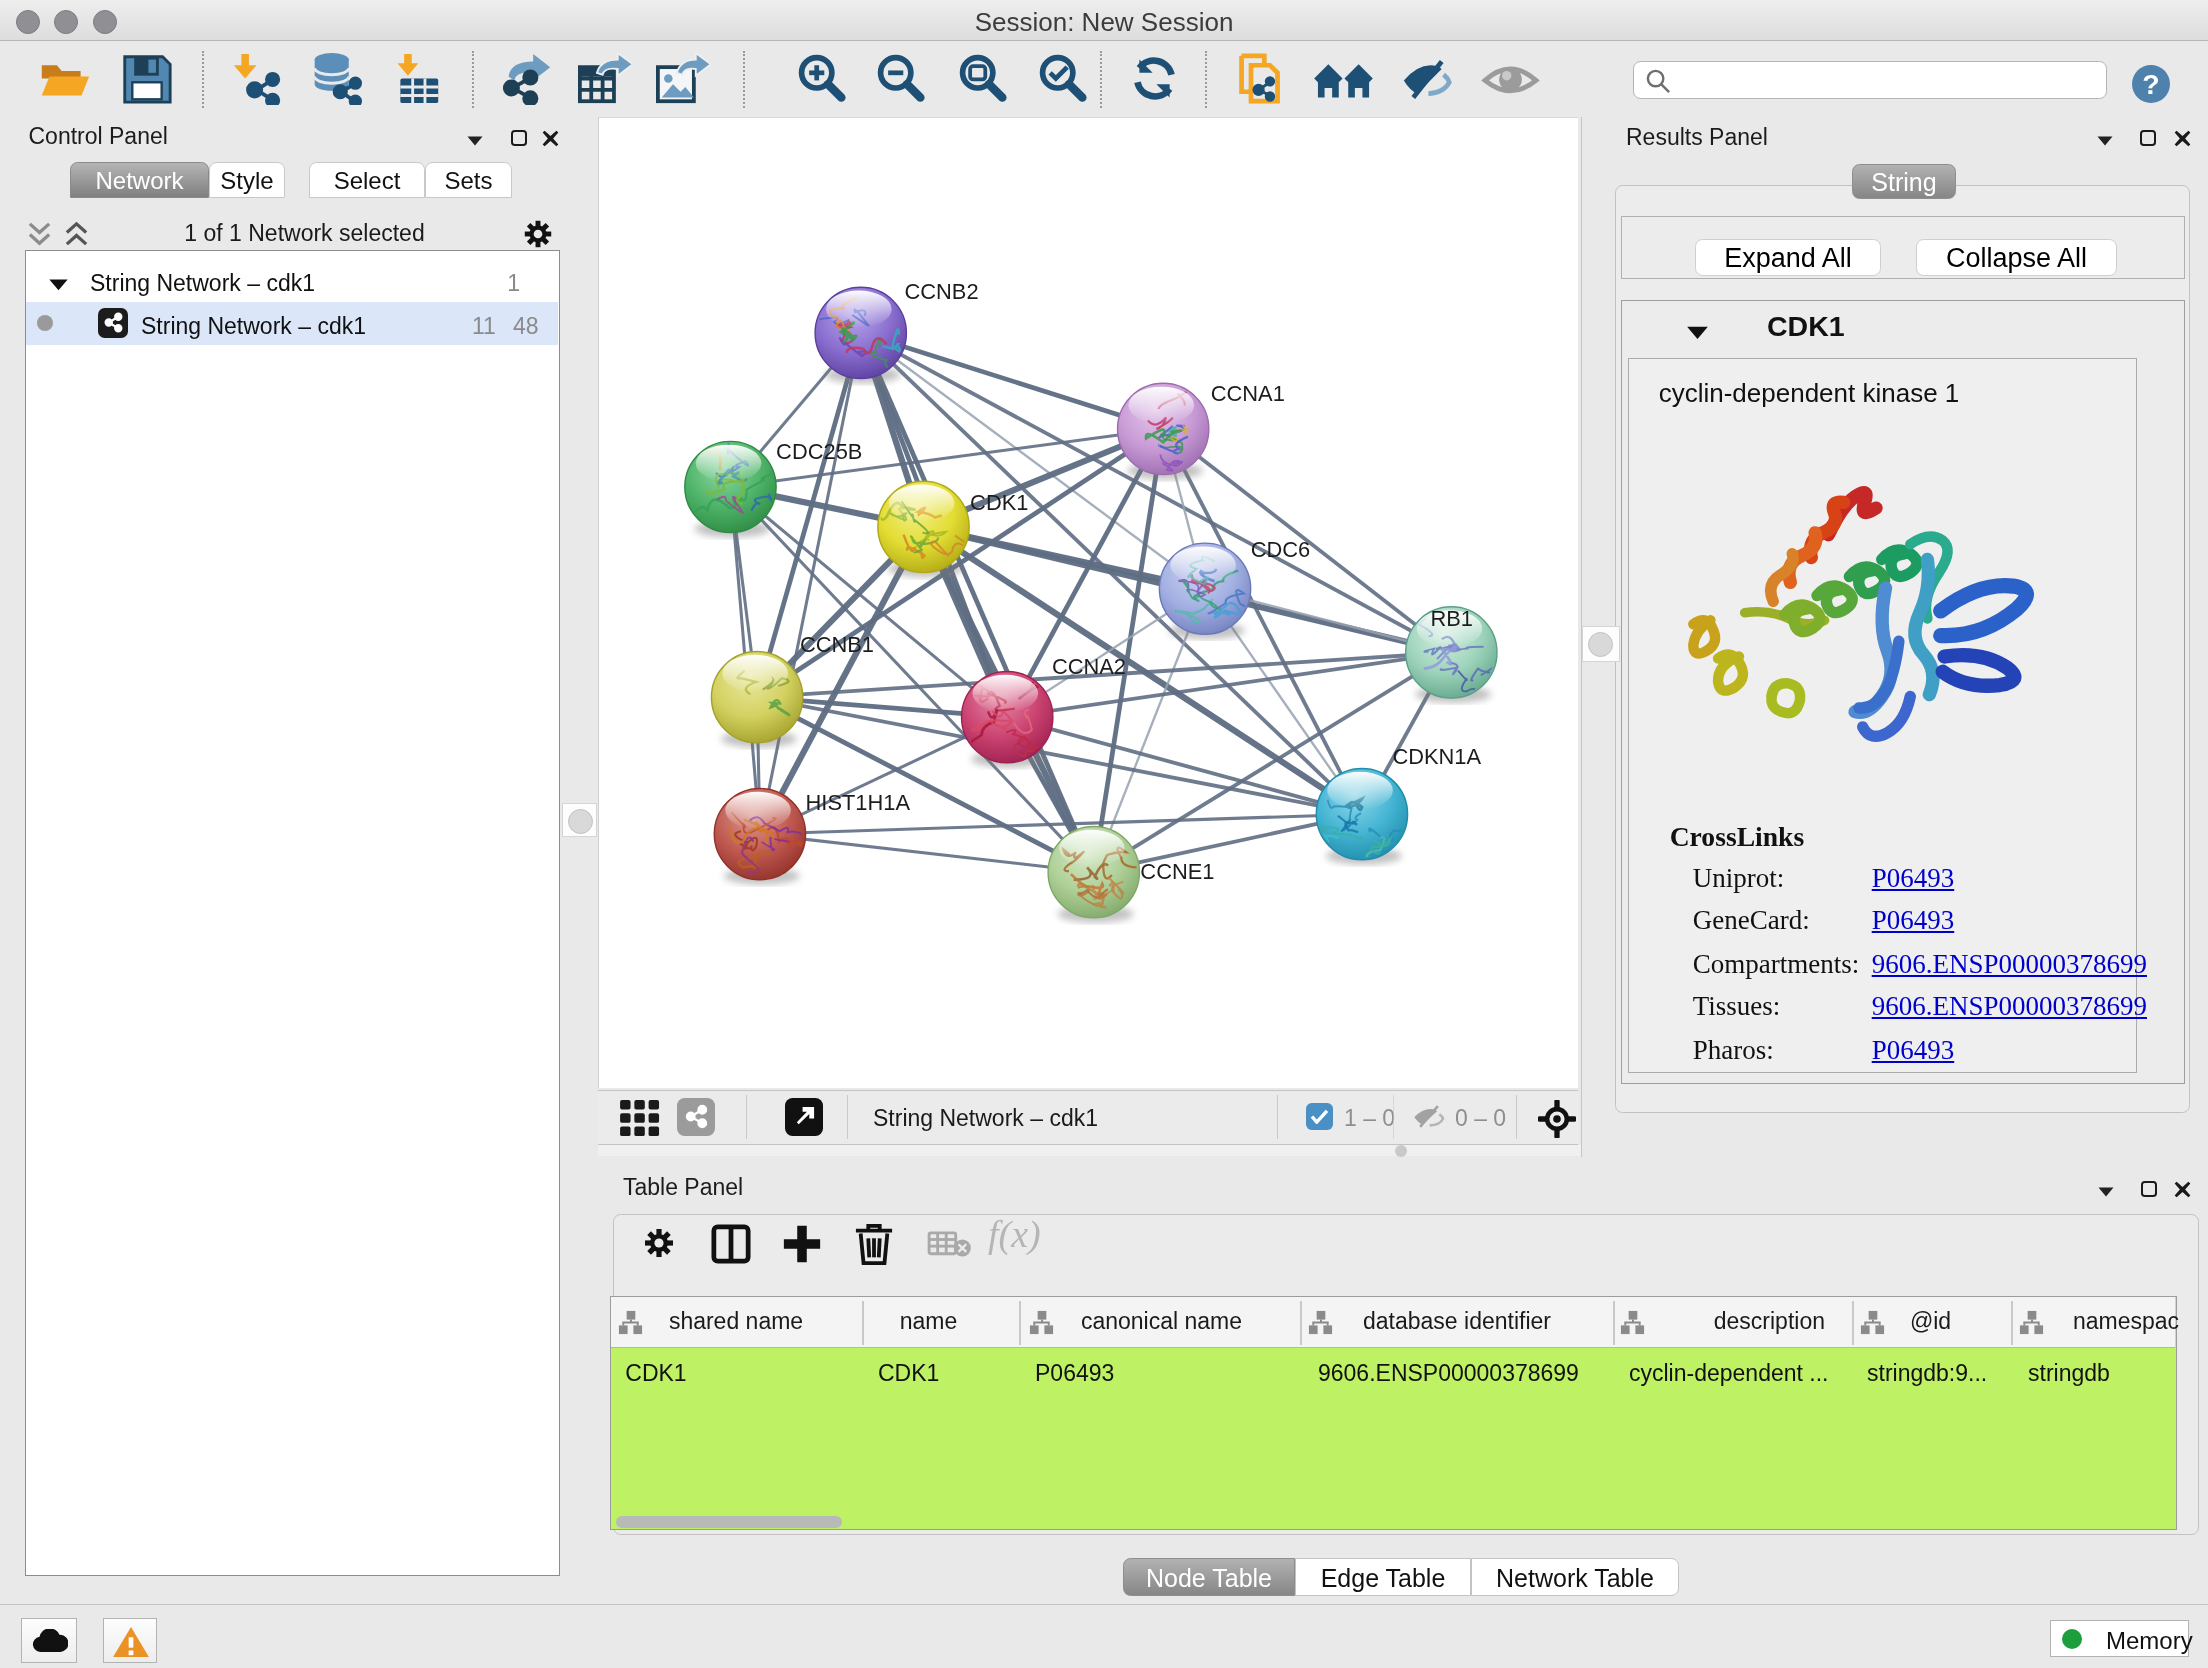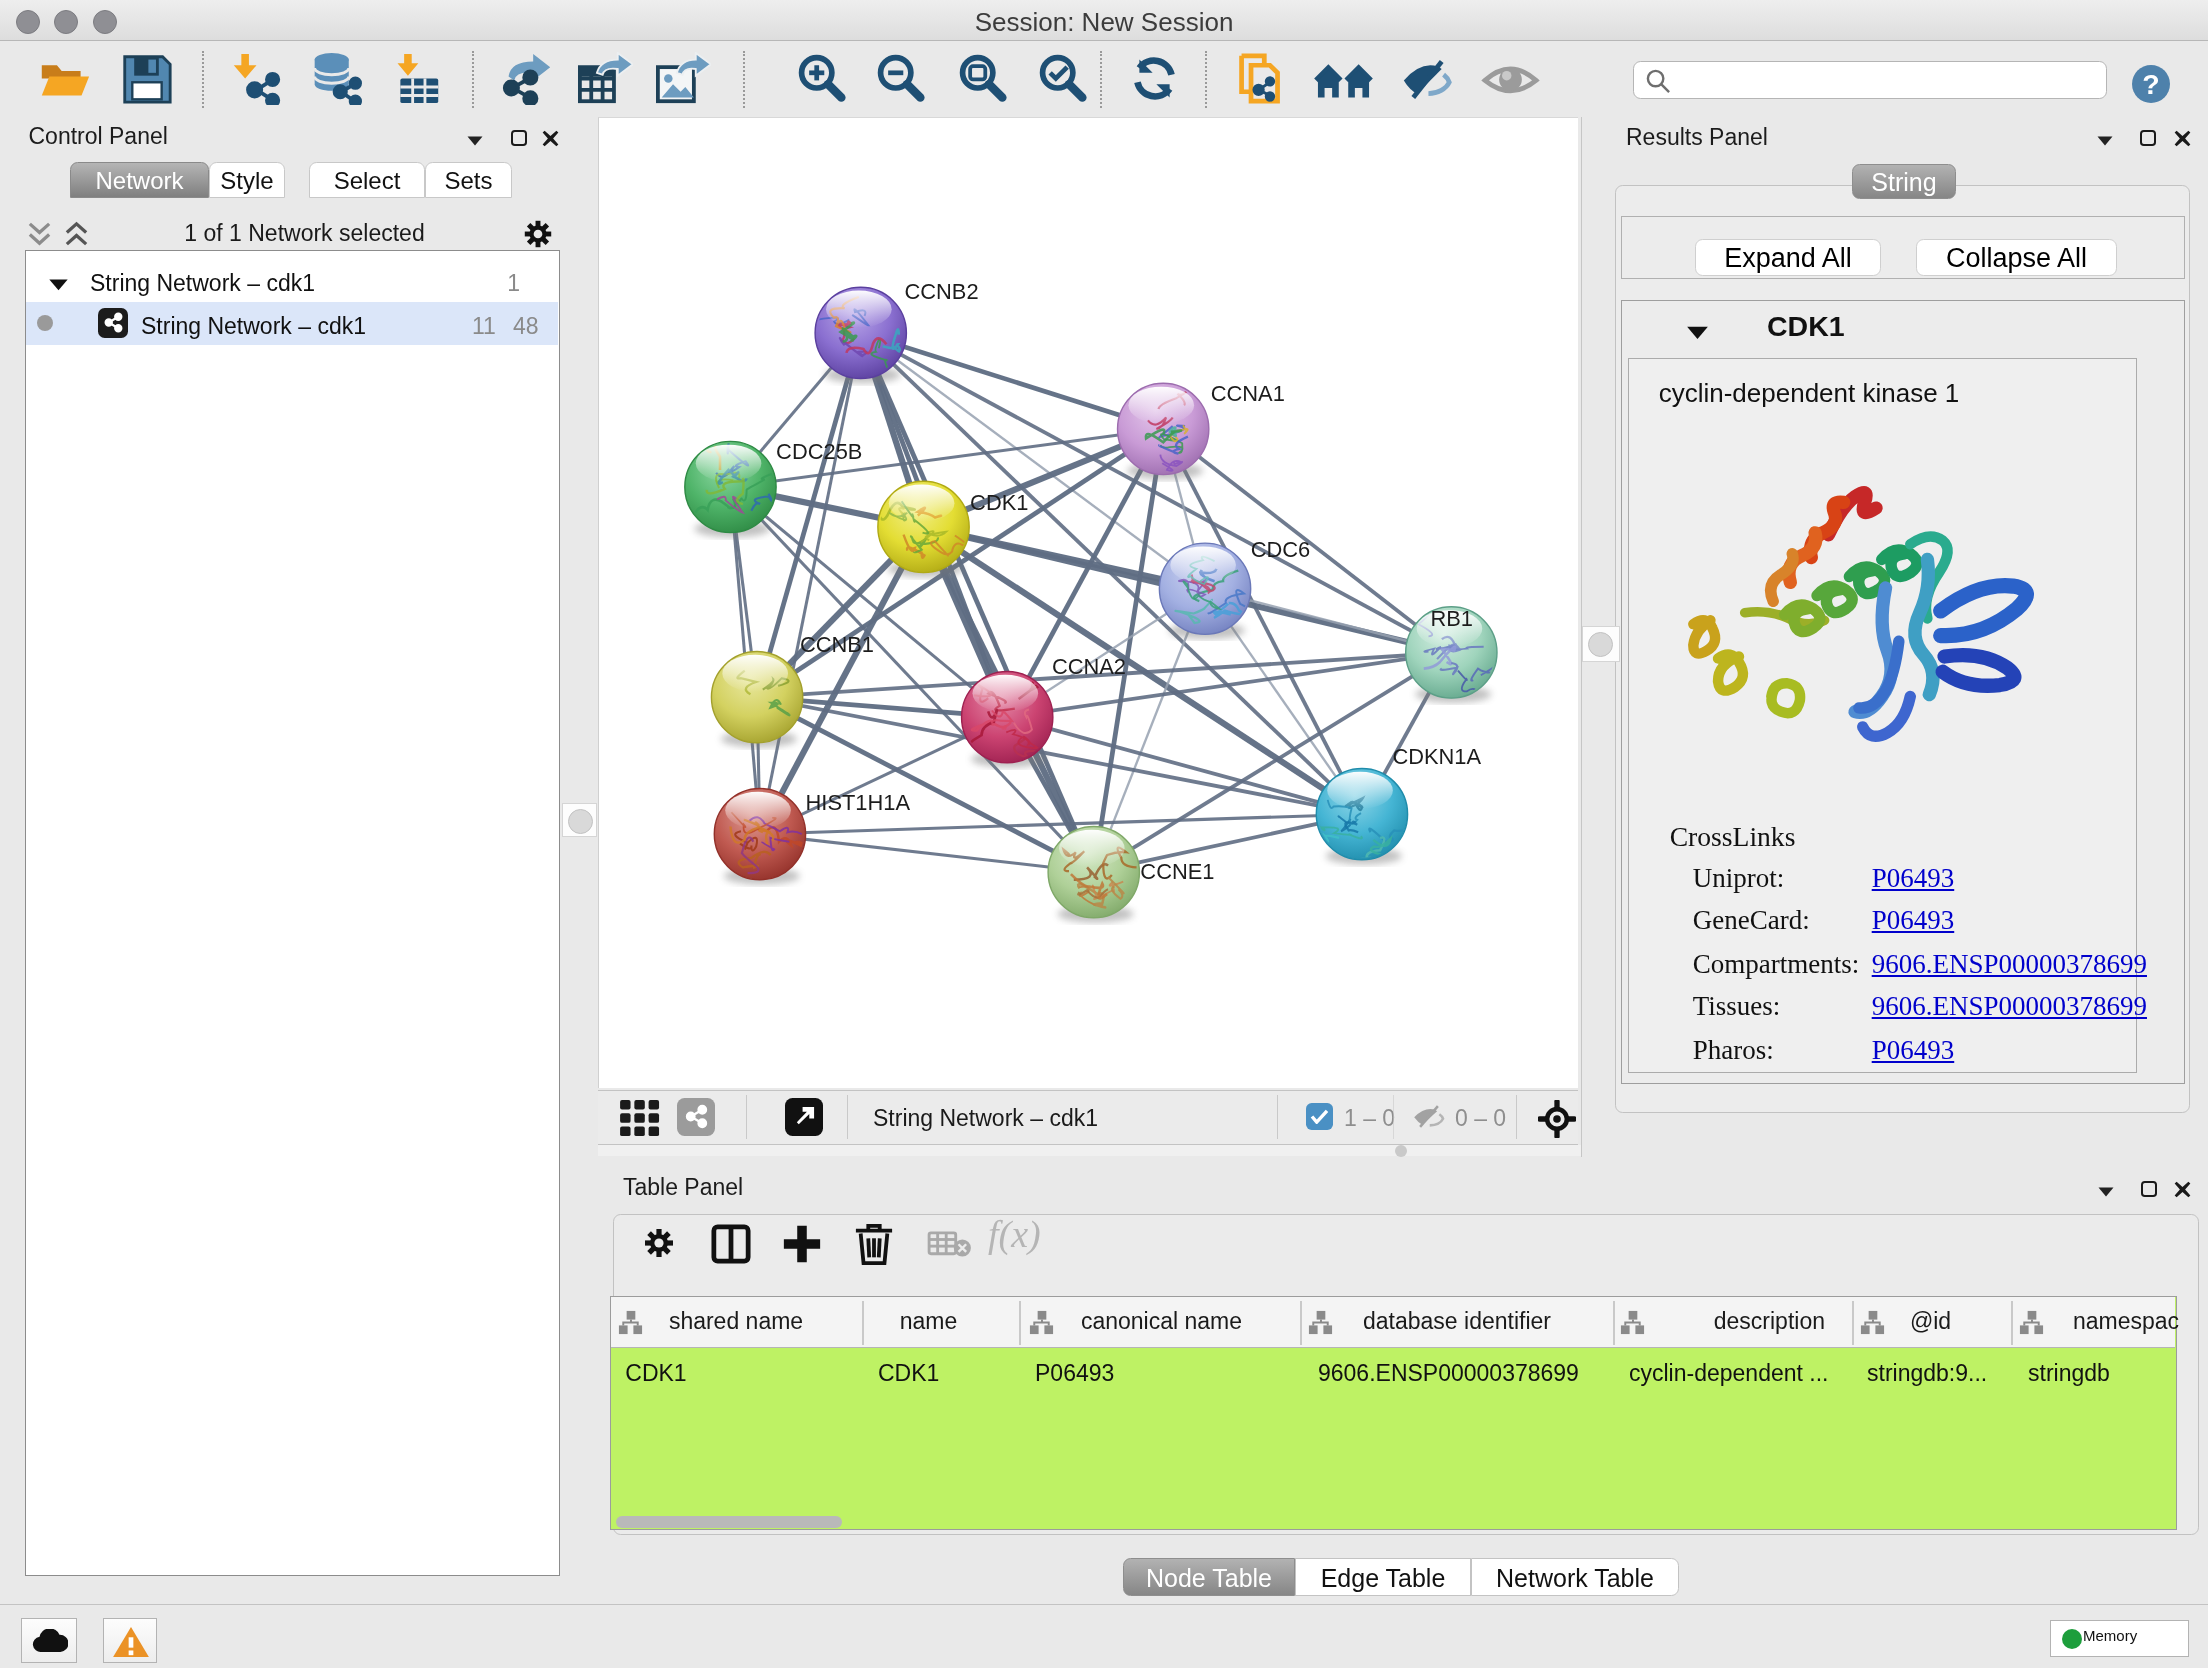--- a/index.html
+++ b/index.html
@@ -721,21 +721,21 @@
     <path d="M244 78 q20 -14 34 -4 q12 10 -4 34 q-18 26 -12 48" stroke="#2aab8e" stroke-width="11"></path>
     <path d="M262 94 q4 30 -8 56 q-12 26 4 44 q16 18 6 42" stroke="#3f9fc4" stroke-width="14"></path>
     <path d="M218 124 q-8 40 2 66 q10 26 -6 48 q-14 20 -28 16" stroke="#4f8cd2" stroke-width="14"></path>
     <path d="M232 180 q-4 34 -14 52 q-12 20 -28 18" stroke="#3a6fcb" stroke-width="12"></path>
     <path d="M276 148 q40 -30 76 -26 q26 4 4 24 q-36 30 -80 28" stroke="#2b62c9" stroke-width="16"></path>
     <path d="M280 196 q40 -6 66 12 q18 14 -8 18 q-36 4 -60 -14" stroke="#2443b7" stroke-width="15"></path>
     <path d="M244 238 q-6 28 -24 38 q-18 10 -26 -6" stroke="#3e66cf" stroke-width="12"></path>
   </g>
 </svg>
         </div>
-        <div class="abs serif" style="left:41px;top:462px;font-size:27.6px;font-weight:normal;color:#111;">CrossLinks</div>
+        <div class="abs serif" style="left:41px;top:462px;font-size:27.6px;font-weight:bold;color:#111;">CrossLinks</div>
         <div class="abs serif" style="left:64px;top:504px;font-size:27px;color:#111;">Uniprot:</div>
         <div class="abs serif" style="left:243px;top:504px;font-size:27px;"><a class="lnk">P06493</a></div>
         <div class="abs serif" style="left:64px;top:546px;font-size:27px;color:#111;">GeneCard:</div>
         <div class="abs serif" style="left:243px;top:546px;font-size:27px;"><a class="lnk">P06493</a></div>
         <div class="abs serif" style="left:64px;top:590px;font-size:27px;color:#111;">Compartments:</div>
         <div class="abs serif" style="left:243px;top:590px;font-size:27px;"><a class="lnk">9606.ENSP00000378699</a></div>
         <div class="abs serif" style="left:64px;top:632px;font-size:27px;color:#111;">Tissues:</div>
         <div class="abs serif" style="left:243px;top:632px;font-size:27px;"><a class="lnk">9606.ENSP00000378699</a></div>
         <div class="abs serif" style="left:64px;top:676px;font-size:27px;color:#111;">Pharos:</div>
         <div class="abs serif" style="left:243px;top:676px;font-size:27px;"><a class="lnk">P06493</a></div>
@@ -892,17 +892,17 @@
     </div>
     <div class="sbtn" style="left:103px;top:13.3px;width:54px;height:45px;">
       <svg style="position:absolute;left:7.6px;top:6.7px;" width="38" height="32" viewBox="0 0 40 34">
         <path d="M20 1 L39 33 H1 z" fill="#eb9226"></path>
         <rect x="17.5" y="12" width="5" height="11" fill="#fff"></rect>
         <rect x="17.5" y="26" width="5" height="5" fill="#fff"></rect>
       </svg>
     </div>
     <div class="sbtn" style="left:2050px;top:15px;width:139px;height:37px;background:#fff;">
       <div style="position:absolute;left:11.4px;top:7.6px;width:20px;height:20px;border-radius:50%;background:#1d9e3c;"></div>
-      <div style="position:absolute;left:32px;top:5.7px;font-size:15px;color:#111;text-align:right;">Memory</div>
+      <div style="position:absolute;left:55px;top:5.7px;font-size:24px;color:#111;text-align:right;">Memory</div>
     </div>
   </div>
 </div>
 
 
 </body></html>

